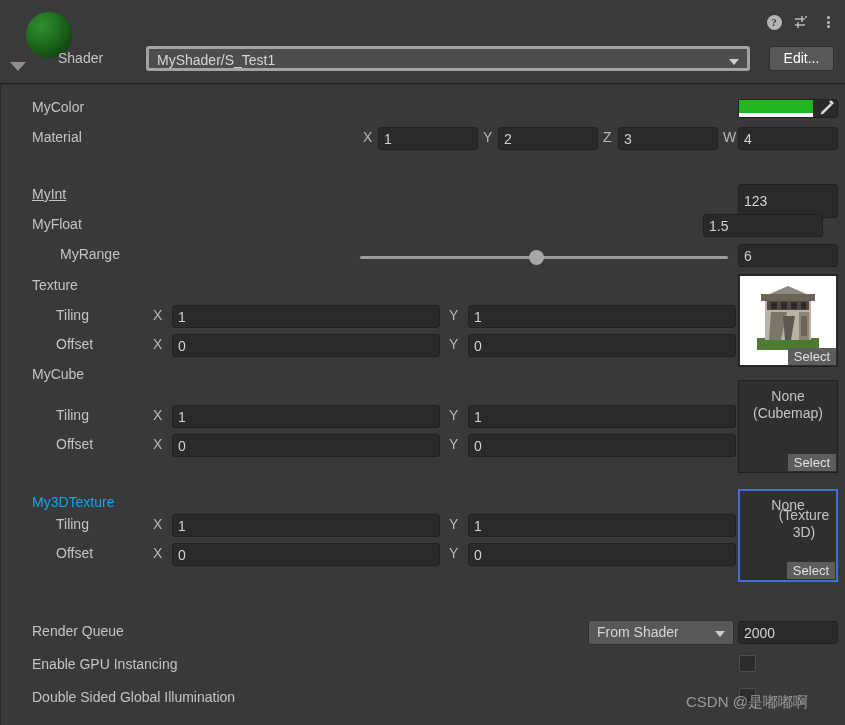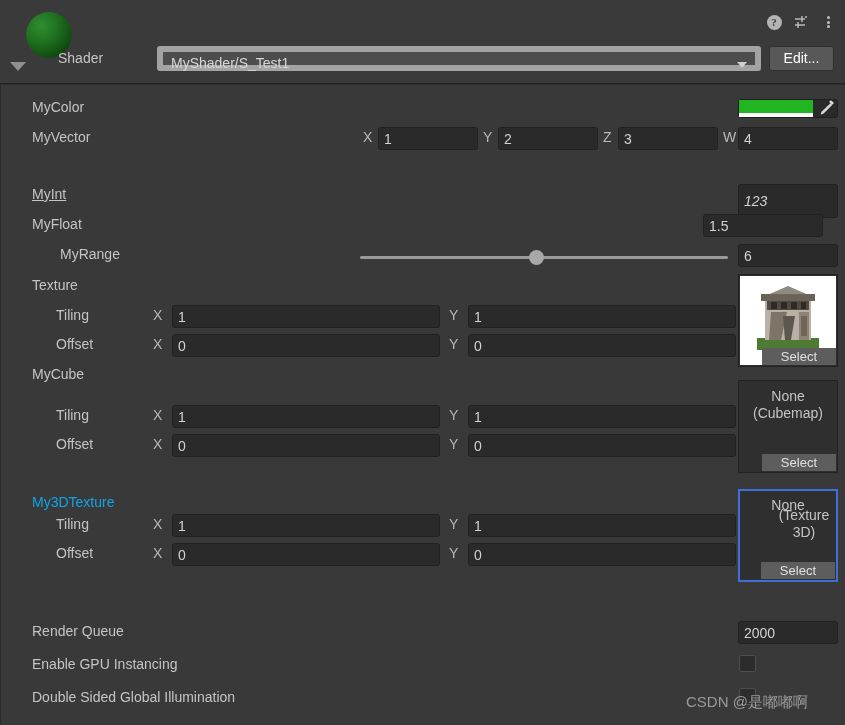--- a/index.html
+++ b/index.html
@@ -98,24 +98,24 @@
     width: 845px; height: 26px;
   }
   .shader-label {
     position: absolute;
     left: 58px; top: 4px;
     font-size: 14px;
     color: #c4c4c4;
   }
   .shader-dropdown {
     position: absolute;
-    left: 157px; top: 0;
+    left: 146px; top: 0;
     width: 604px; height: 25px;
     background: #4d4d4d;
-    border: 6px solid #a3a3a3;
+    border: 3px solid #a3a3a3;
     border-radius: 3px;
     box-sizing: border-box;
     cursor: pointer;
   }
   .shader-dropdown-text {
     position: absolute;
     left: 8px; top: 3px;
     font-size: 14px;
     color: #d6d6d6;
   }
@@ -255,21 +255,21 @@
     color: #c4c4c4;
     font-size: 14px;
     line-height: 17px;
   }
   .obj-select-btn {
     position: absolute;
     right: 1px; bottom: 1px;
     background: #5d5d5d;
     color: #e0e0e0;
     font-size: 13px;
-    padding: 0 19px;
+    padding: 0 6px;
     line-height: 17px;
     cursor: pointer;
   }
   .tex-thumb {
     position: absolute;
     left: 1px; top: 1px; right: 1px; bottom: 1px;
     background: #ffffff;
     overflow: hidden;
   }
   .tex-art {
@@ -381,36 +381,36 @@
         <div class="color-swatch-alpha"></div>
       </div>
       <div class="eyedropper">
         <svg width="24" height="19" viewBox="0 0 24 19" aria-hidden="true">
           <path d="M17.5 3.2 L19.2 4.9 L10.4 13.7 L7.6 14.6 L8.5 11.8 Z" fill="#d8d8d8"></path>
           <rect x="16.2" y="1.2" width="4.6" height="2.6" rx="1.2" transform="rotate(45 18.5 2.5)" fill="#d8d8d8"></rect>
         </svg>
       </div>
     </div>
 
-    <div class="prop-label" style="left:31px; top:44px;">MyVector</div>
+    <div class="prop-label" style="left:31px; top:44px;">Material</div>
 
     <div class="axis-letter" style="left:362px; top:44px;">X</div>
     <div class="num-field" style="left:377px; top:42px; width:100px; height:23px;">1</div>
 
     <div class="axis-letter" style="left:482px; top:44px;">Y</div>
     <div class="num-field" style="left:497px; top:42px; width:100px; height:23px;">2</div>
 
     <div class="axis-letter" style="left:602px; top:44px;">Z</div>
     <div class="num-field" style="left:617px; top:42px; width:100px; height:23px;">3</div>
 
     <div class="axis-letter" style="left:722px; top:44px;">W</div>
     <div class="num-field" style="left:737px; top:42px; width:100px; height:23px;">4</div>
 
     <div class="prop-label" style="left:31px; top:101px;text-decoration:underline;">MyInt</div>
-    <div class="num-field" style="left:737px; top:99px; width:100px; height:34px;font-style:italic;">123</div>
+    <div class="num-field" style="left:737px; top:99px; width:100px; height:34px;">123</div>
 
     <div class="prop-label" style="left:31px; top:131px;">MyFloat</div>
     <div class="num-field" style="left:702px; top:129px; width:120px; height:23px;">1.5</div>
 
     <div class="prop-label" style="left:31px; top:161px;margin-left:28px;">MyRange</div>
     <div class="slider-track" style="top:171px;">
       <div class="slider-knob" id="range-knob" style="left: 169.14px;"></div>
     </div>
     <div class="num-field" style="left:737px; top:159px; width:100px; height:23px;">6</div>
 
@@ -480,20 +480,24 @@
     <div class="axis-letter" style="left:448px; top:431px;">Y</div>
     <div class="num-field" style="left:467px; top:429px; width:268px; height:23px;">1</div>
 
     <div class="sub-label" style="left:55px; top:460px;">Offset</div>
     <div class="axis-letter" style="left:152px; top:460px;">X</div>
     <div class="num-field" style="left:171px; top:458px; width:268px; height:23px;">0</div>
     <div class="axis-letter" style="left:448px; top:460px;">Y</div>
     <div class="num-field" style="left:467px; top:458px; width:268px; height:23px;">0</div>
 
     <div class="prop-label" style="left:31px; top:538px;">Render Queue</div>
+    <div class="enum-field" style="top:535px;">
+      <span class="enum-text">From Shader</span>
+      <span class="enum-caret"></span>
+    </div>
     <div class="num-field" style="left:737px; top:536px; width:100px; height:23px;">2000</div>
 
     <div class="prop-label" style="left:31px; top:571px;">Enable GPU Instancing</div>
     <div class="checkbox" style="left:738px; top:570px;"></div>
 
     <div class="prop-label" style="left:31px; top:604px;">Double Sided Global Illumination</div>
     <div class="checkbox" style="left:738px; top:603px;"></div>
 
   </div>
 

